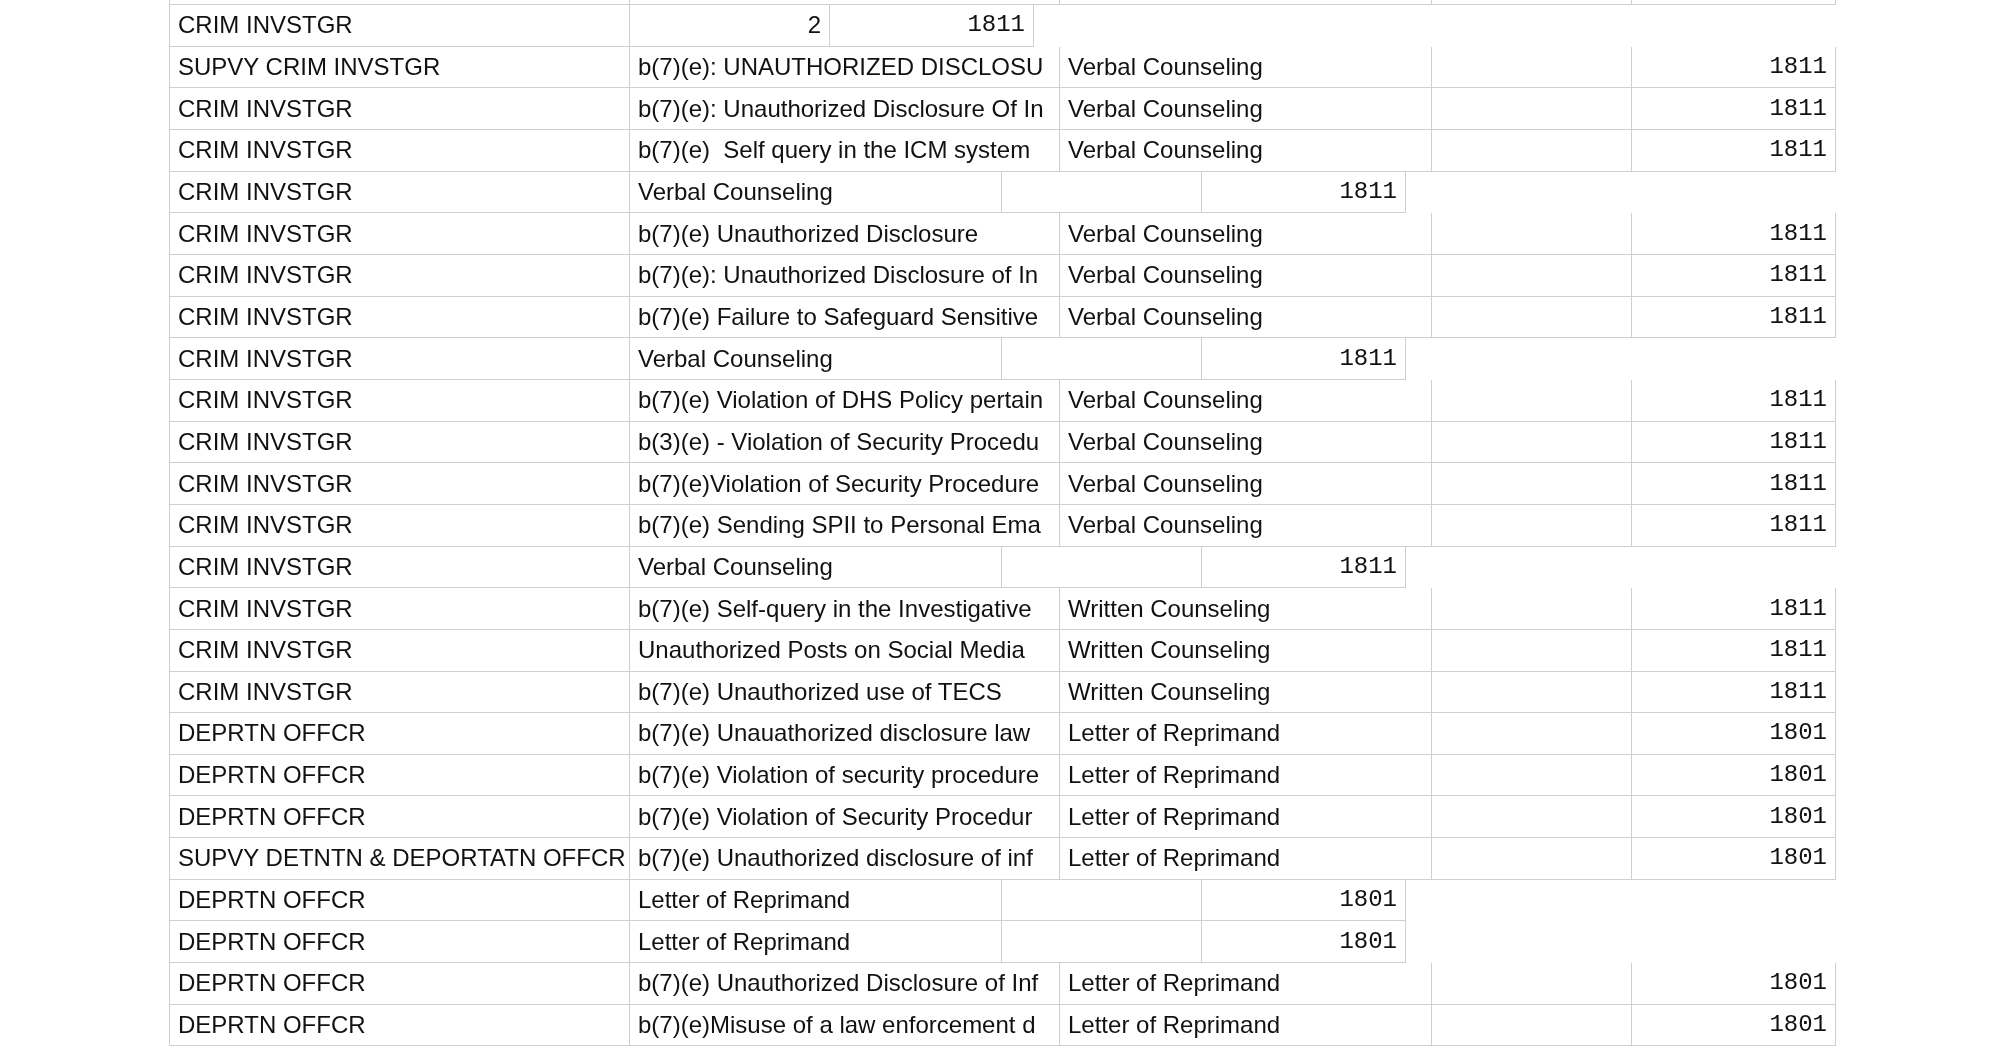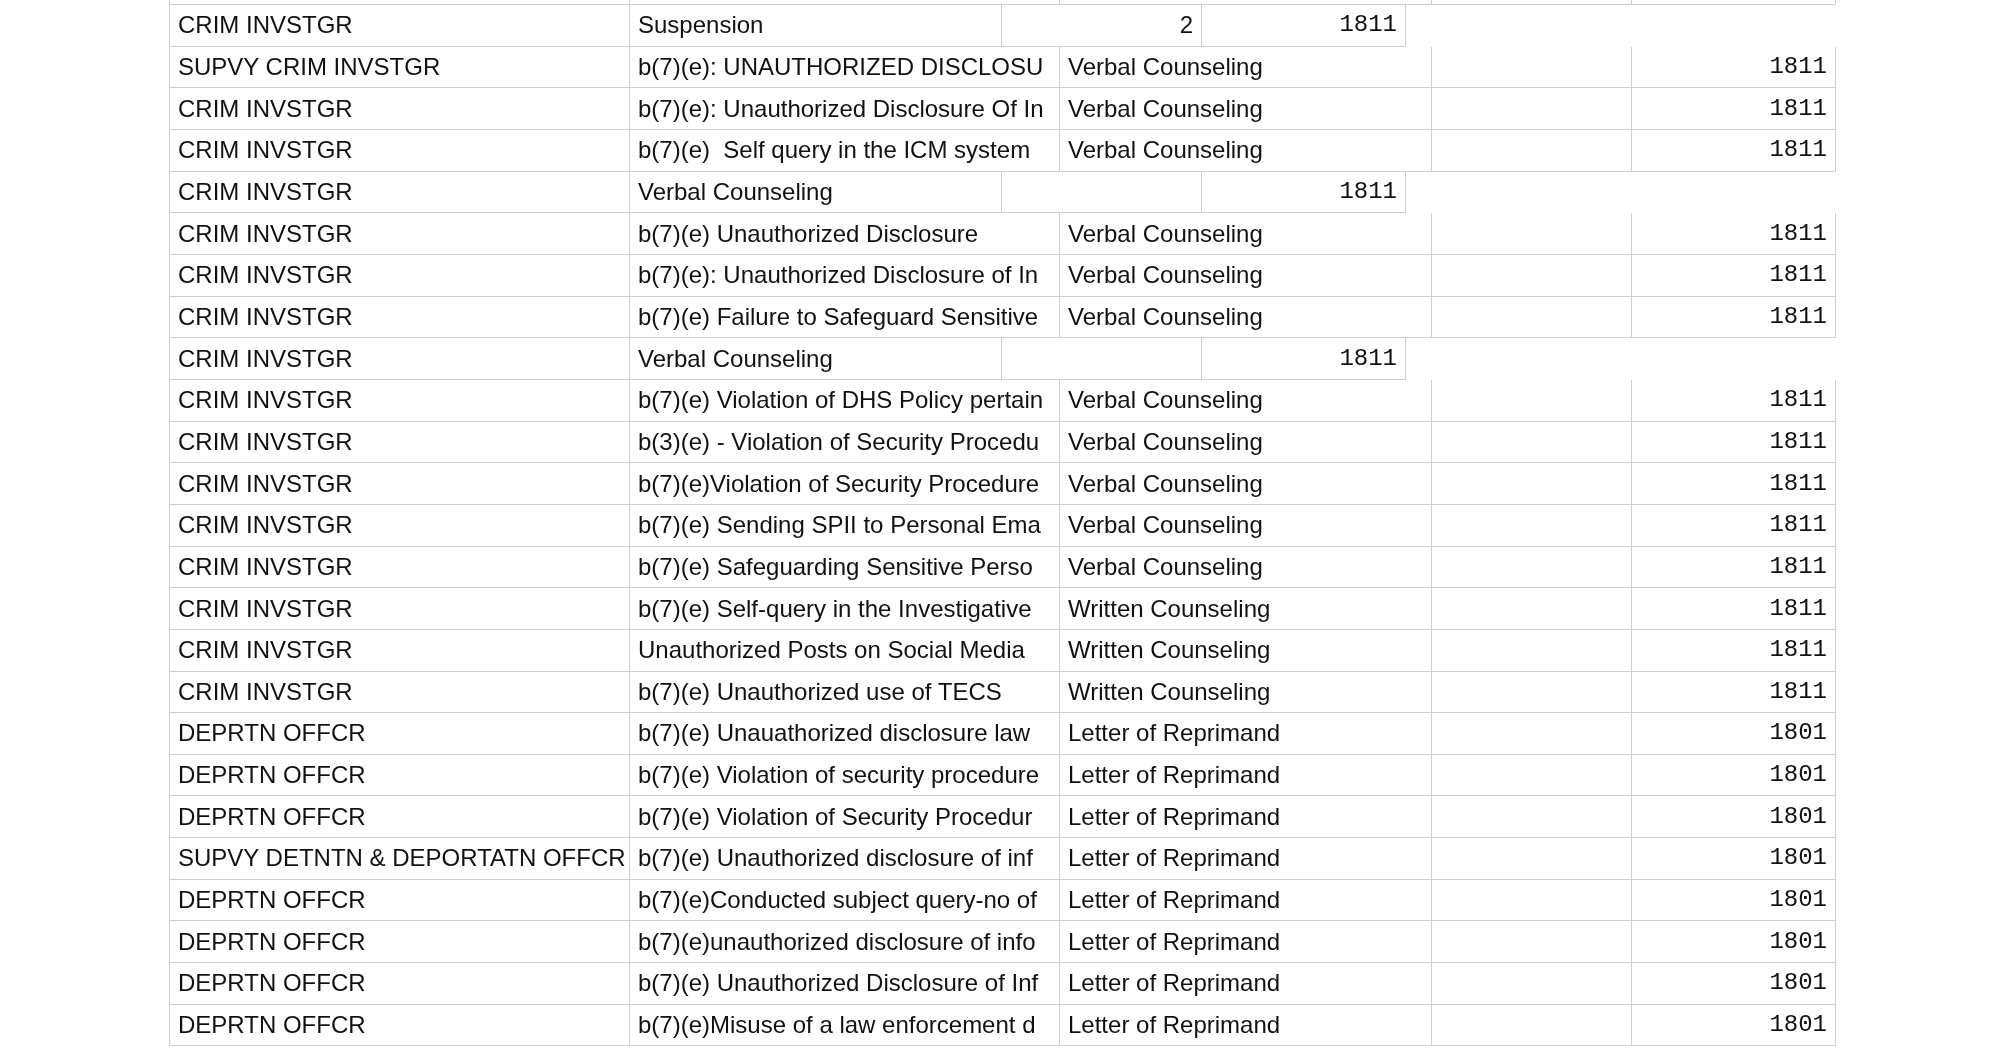--- a/index.html
+++ b/index.html
@@ -64,21 +64,20 @@
   <div class="row sliver">
     <div class="cell c1"></div>
     <div class="cell c2"></div>
     <div class="cell c3"></div>
     <div class="cell c4"></div>
     <div class="cell c5"></div>
   </div>
   <div id="rows-container">
   <div class="row">
     <div class="cell c1">CRIM INVSTGR</div>
-    <div class="cell c3">Suspension</div>
     <div class="cell c4 num">2</div>
     <div class="cell c5 num">1811</div>
   </div>
 
   <div class="row">
     <div class="cell c1">SUPVY CRIM INVSTGR</div>
     <div class="cell c2">b(7)(e): UNAUTHORIZED DISCLOSU</div>
     <div class="cell c3">Verbal Counseling</div>
     <div class="cell c4 num"></div>
     <div class="cell c5 num">1811</div>
@@ -165,21 +164,20 @@
   <div class="row">
     <div class="cell c1">CRIM INVSTGR</div>
     <div class="cell c2">b(7)(e) Sending SPII to Personal Ema</div>
     <div class="cell c3">Verbal Counseling</div>
     <div class="cell c4 num"></div>
     <div class="cell c5 num">1811</div>
   </div>
 
   <div class="row">
     <div class="cell c1">CRIM INVSTGR</div>
-    <div class="cell c2">b(7)(e) Safeguarding Sensitive Perso</div>
     <div class="cell c3">Verbal Counseling</div>
     <div class="cell c4 num"></div>
     <div class="cell c5 num">1811</div>
   </div>
 
   <div class="row">
     <div class="cell c1">CRIM INVSTGR</div>
     <div class="cell c2">b(7)(e) Self-query in the Investigative</div>
     <div class="cell c3">Written Counseling</div>
     <div class="cell c4 num"></div>
@@ -229,29 +227,27 @@
   <div class="row">
     <div class="cell c1">SUPVY DETNTN &amp; DEPORTATN OFFCR</div>
     <div class="cell c2">b(7)(e) Unauthorized disclosure of inf</div>
     <div class="cell c3">Letter of Reprimand</div>
     <div class="cell c4 num"></div>
     <div class="cell c5 num">1801</div>
   </div>
 
   <div class="row">
     <div class="cell c1">DEPRTN OFFCR</div>
-    <div class="cell c2">b(7)(e)Conducted subject query-no of</div>
-    <div class="cell c3">Letter of Reprimand</div>
-    <div class="cell c4 num"></div>
-    <div class="cell c5 num">1801</div>
-  </div>
-
-  <div class="row">
-    <div class="cell c1">DEPRTN OFFCR</div>
-    <div class="cell c2">b(7)(e)unauthorized disclosure of info</div>
+    <div class="cell c3">Letter of Reprimand</div>
+    <div class="cell c4 num"></div>
+    <div class="cell c5 num">1801</div>
+  </div>
+
+  <div class="row">
+    <div class="cell c1">DEPRTN OFFCR</div>
     <div class="cell c3">Letter of Reprimand</div>
     <div class="cell c4 num"></div>
     <div class="cell c5 num">1801</div>
   </div>
 
   <div class="row">
     <div class="cell c1">DEPRTN OFFCR</div>
     <div class="cell c2">b(7)(e) Unauthorized Disclosure of Inf</div>
     <div class="cell c3">Letter of Reprimand</div>
     <div class="cell c4 num"></div>

